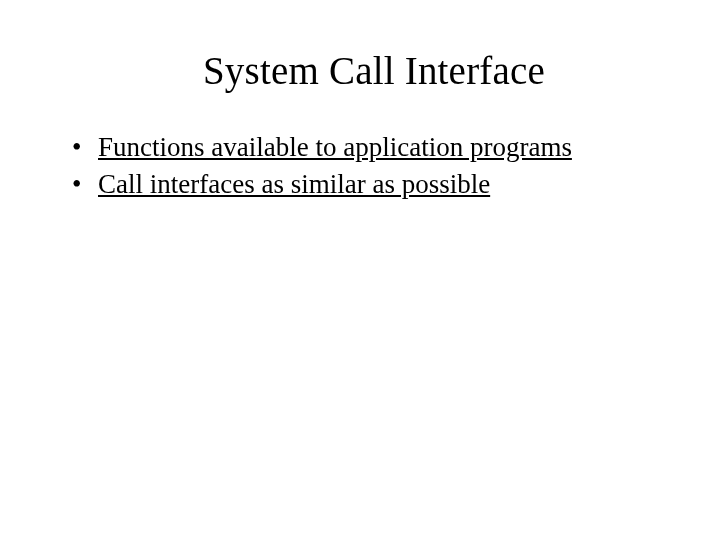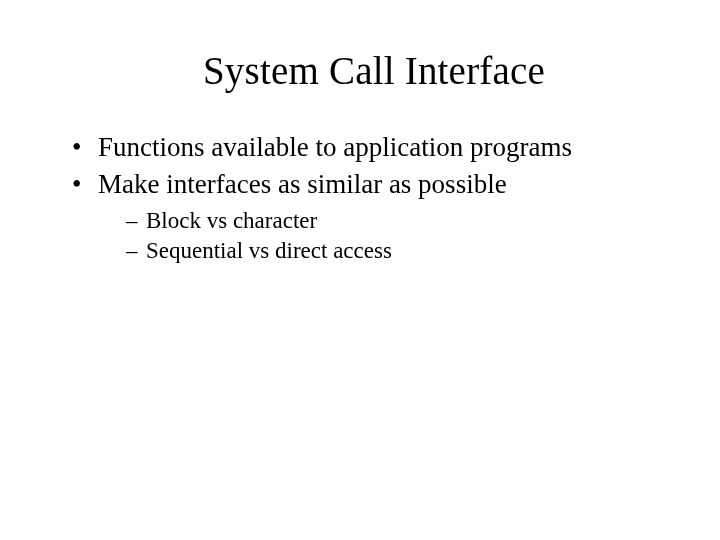--- a/index.html
+++ b/index.html
@@ -28,20 +28,21 @@
     list-style: none;
     margin: 0;
     padding: 0 0 0 28px;
     font-size: 27px;
     line-height: 1.22;
   }
   ul.level1 > li {
     position: relative;
     margin: 0 17px 4px 0;
     padding-left: 20px;
+    text-decoration: underline;
   }
   ul.level1 > li::before {
     content: "•";
     position: absolute;
     left: -6px;
     top: 0;
     font-size: 27px;
   }
   ul.level2 {
     list-style: none;
@@ -63,20 +64,16 @@
   }
 </style>
 </head>
 <body>
 
 <div class="slide">
   <h1 class="title">System Call Interface</h1>
   <ul class="level1">
     <li>Functions available to application programs</li>
     <li>
-      <span>Make interfaces as similar as possible</span>
-      <ul class="level2">
-        <li>Block vs character</li>
-        <li>Sequential vs direct access</li>
-      </ul>
+      <span>Call interfaces as similar as possible</span>
     </li>
   </ul>
 </div>
 
 </body></html>

